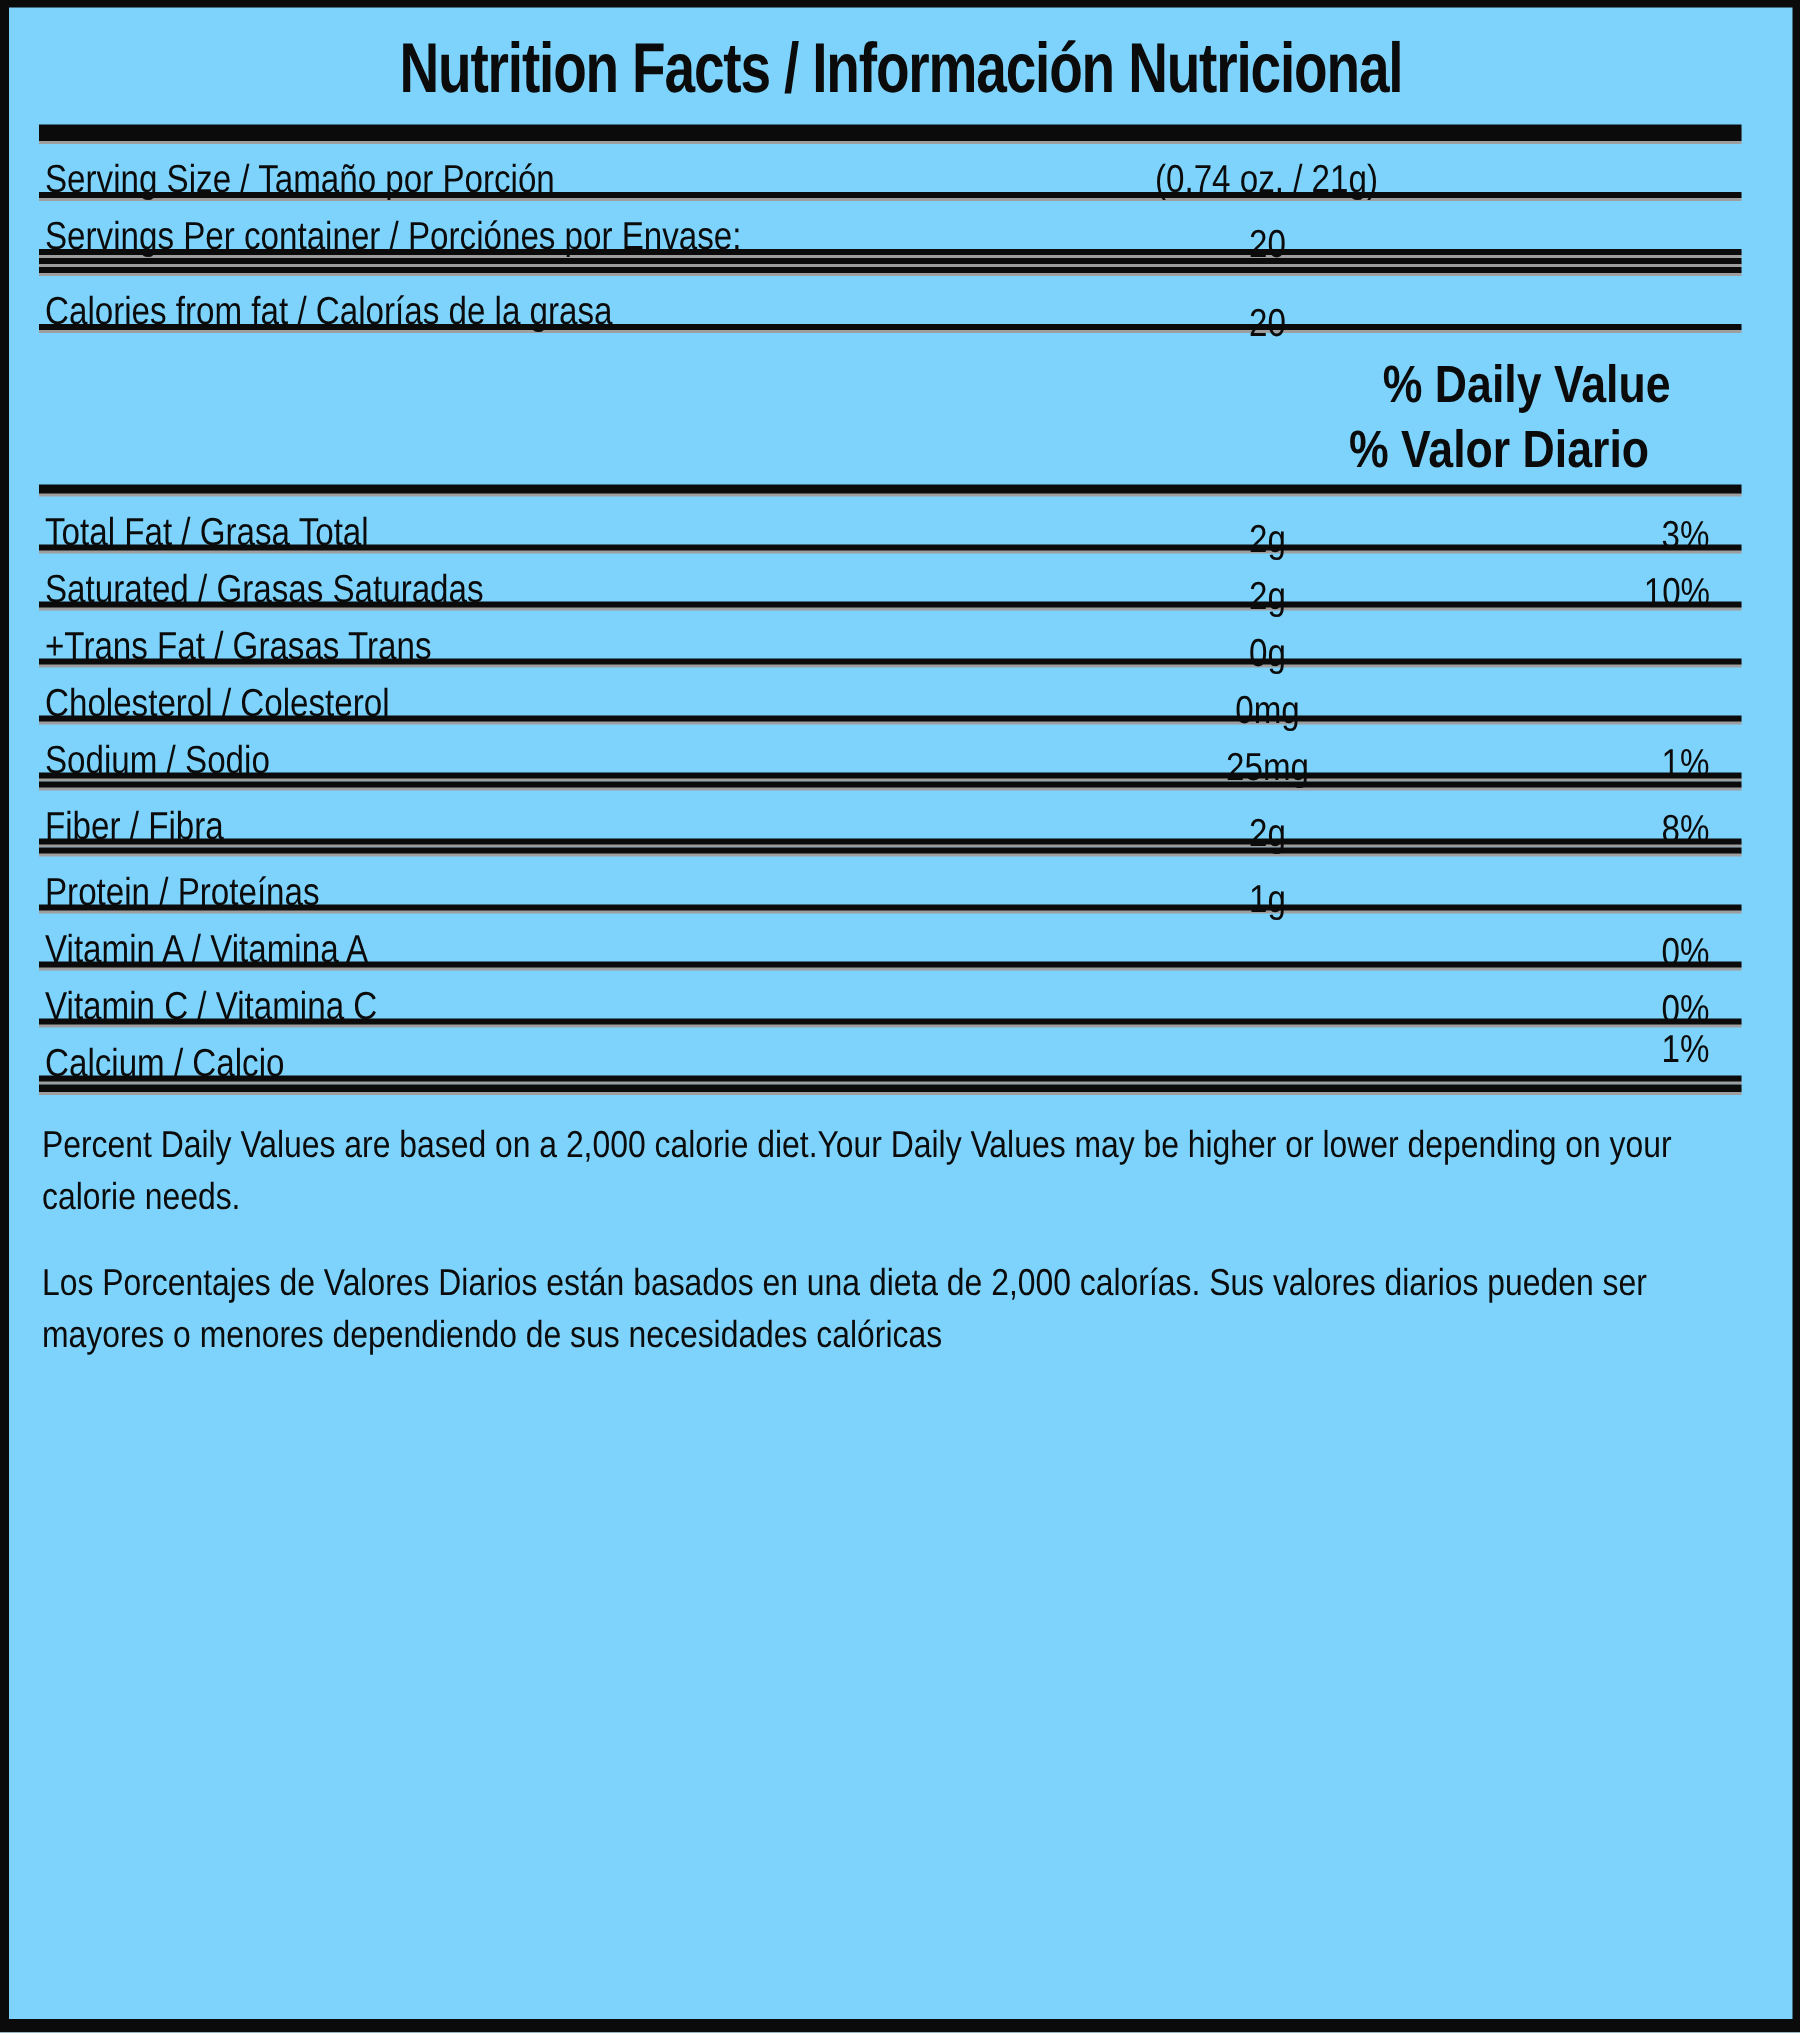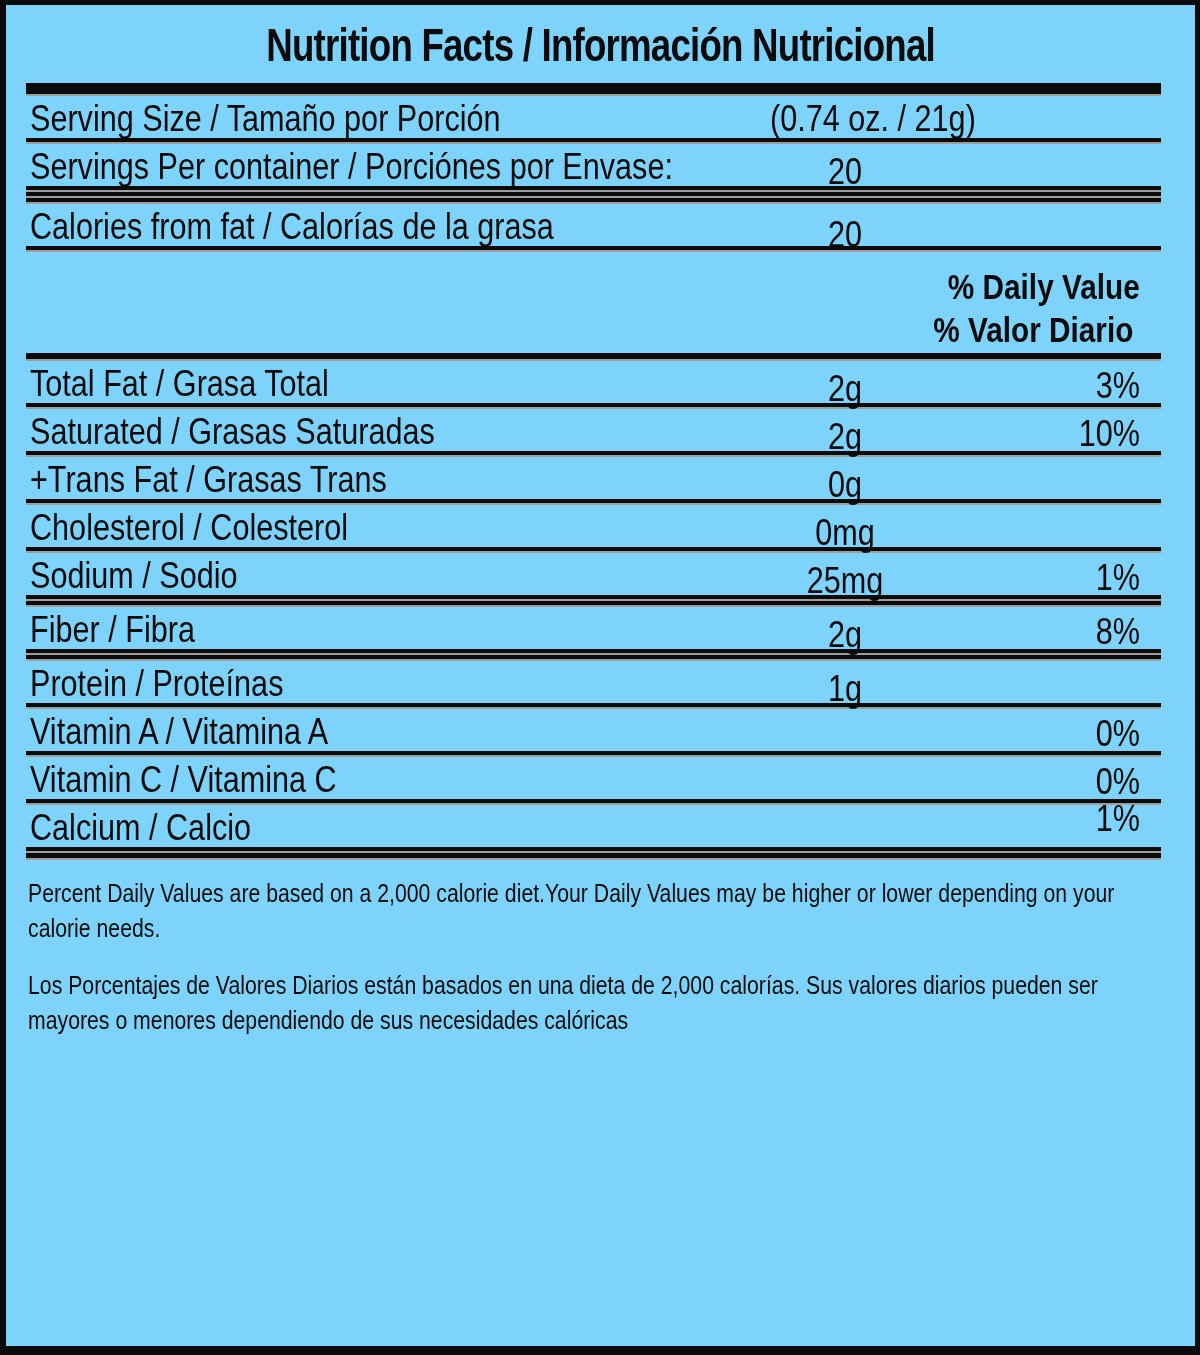--- a/index.html
+++ b/index.html
@@ -36,23 +36,23 @@
     margin: 0 34px 0 20px;
     box-shadow: 0 2px 0 #9e9e9e;
   }
   .bar   { height: 11px; margin-bottom: 2px; }
   .sep   { height: 4px;  margin-bottom: 2px; }
   .thick { height: 6px;  margin-bottom: 2px; }
   .final { height: 5px;  margin-bottom: 2px; }
   
   .row {
     position: relative;
-    height: 42px; line-height: 46px;
+    height: 32px; line-height: 46px;
     padding-left: 24px;
-    font-size: 36px;
+    font-size: 26px;
     white-space: nowrap;
   }
   .row .lbl {
     display: inline-block;
     transform: scaleX(0.85);
     transform-origin: left center;
     white-space: nowrap;
   }
   .row.bold-row .lbl { font-weight: bold; }
   .serving-val {
@@ -72,30 +72,30 @@
     position: absolute; right: 55px; top: 2px;
     transform: scaleX(0.85);
     transform-origin: right center;
   }
   .pct.raised { top: -9px; }
   
   .dv-block { padding-top: 12px; }
   .dv-line {
     height: 46px; line-height: 46px;
     text-align: right;
-    padding-right: 55px;
+    padding-right: 81px;
     font-size: 35px; font-weight: bold;
   }
   .dv-line .lbl {
     display: inline-block;
     transform: scaleX(0.85);
     transform-origin: right center;
     white-space: nowrap;
   }
-  .dv-line.es { height: 43px; line-height: 40px; padding-right: 62px; }
+  .dv-line.es { height: 43px; line-height: 40px; padding-right: 96px; }
   
   .footnote {
     margin: 18px 0 0 22px;
     width: 1340px;
     font-size: 25px; line-height: 35px;
     transform: scaleX(0.85);
     transform-origin: left top;
   }
   .footnote.es { margin-top: 22px; }
 </style>

